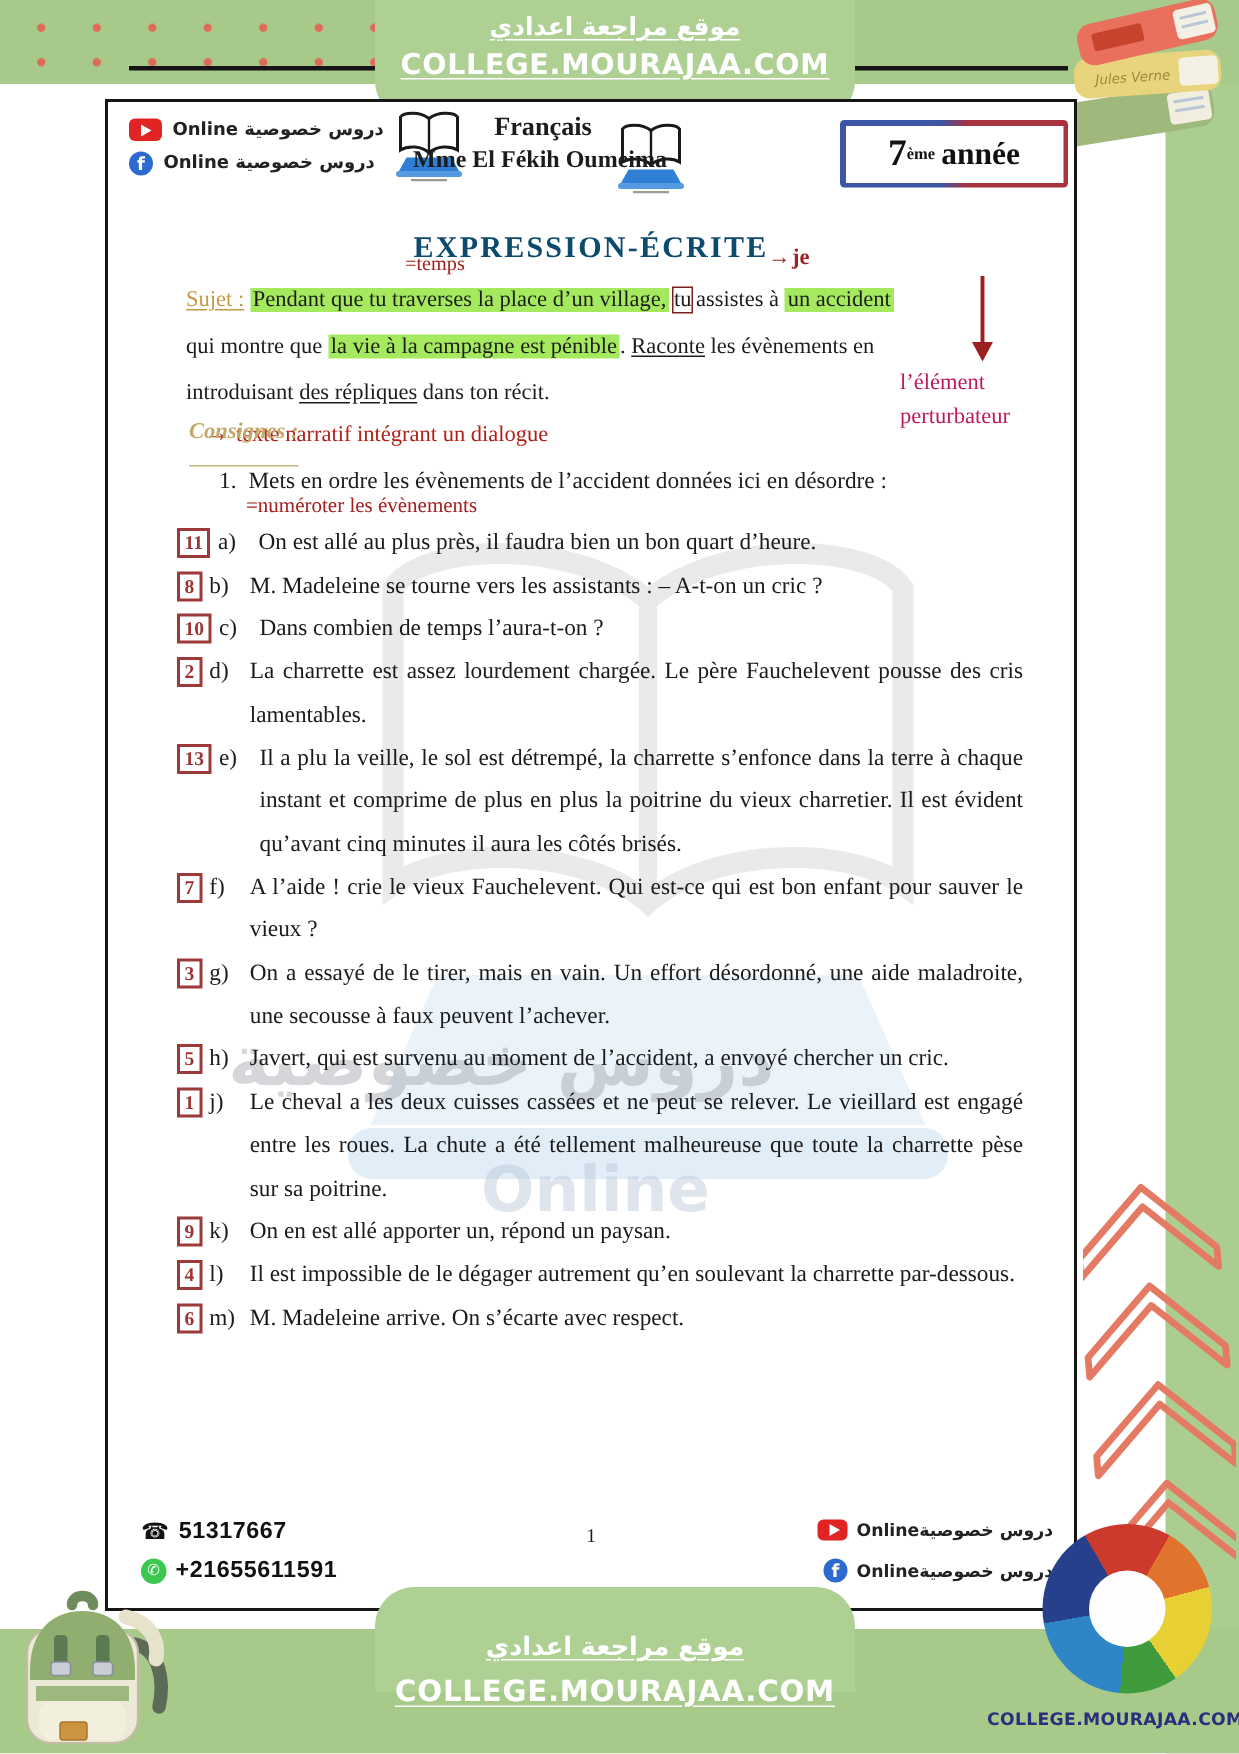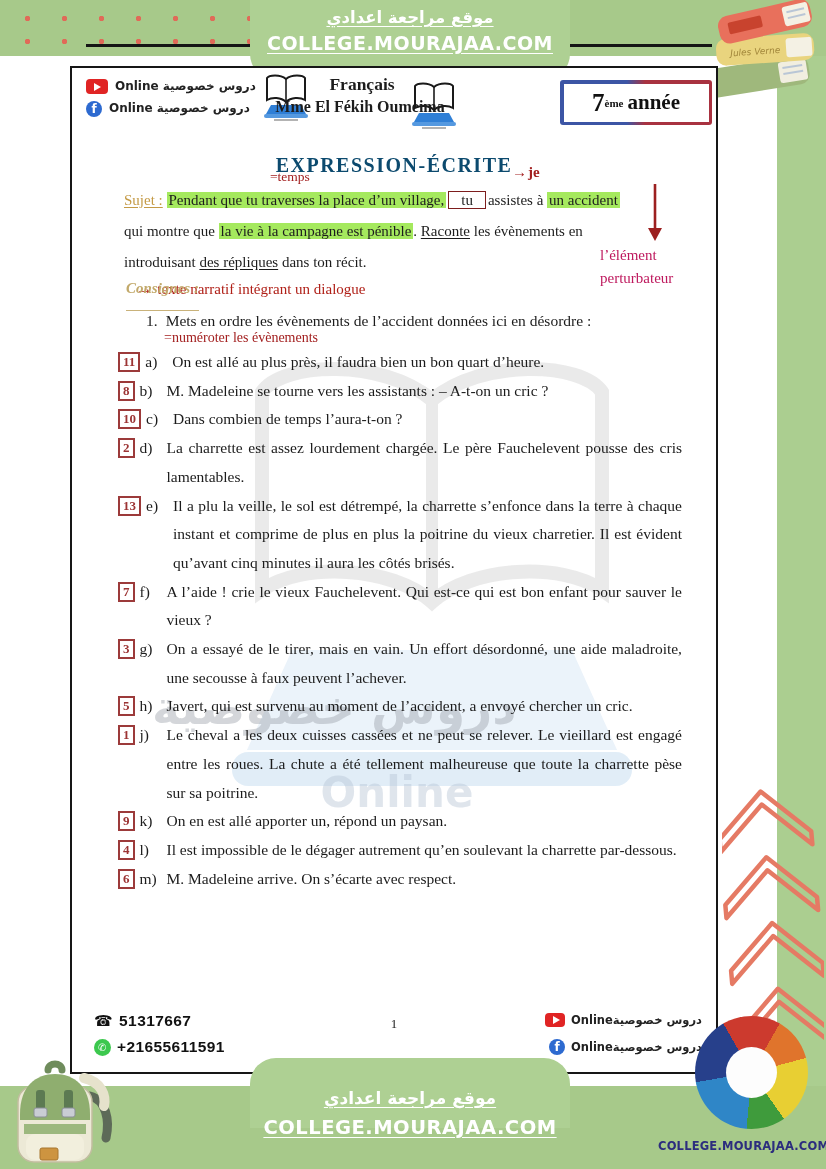--- a/index.html
+++ b/index.html
@@ -48,21 +48,21 @@
     letter-spacing:1.5px;color:#0c4a6e}
 
   
   .sujet{left:52px;top:100px;width:580px;font-size:15px}
   .red-ann{color:#a32020;font-size:13.5px}
   .ann-row{position:relative;height:17px}
   .je-ann{position:absolute;left:388px;top:-4px;font-size:15px;font-weight:bold}
   .je-ann::before{content:"\2192";font-weight:bold;margin-right:1px}
   .s-line{line-height:31px;white-space:nowrap}
   .hl{background:#a5e95e;padding:0 2px}
-  .tu-box{border:1.7px solid #7d1d1d;padding:0 12px;margin:0 2px}
+  .tu-box{border:1.7px solid #7d1d1d;padding:0 0;margin:0 2px}
   .gold-label{color:#c49a45;text-decoration:underline;text-underline-offset:2px}
   .u{text-decoration:underline;text-underline-offset:2px}
   .note-line{color:#b02018;font-size:15px;line-height:20px;margin-top:1px;padding-left:12px}
   .note-line::before{content:"\2192  ";font-weight:bold;font-size:17px}
   .side-note{position:absolute;left:476px;top:76px;width:120px;color:#be185d;font-size:15px;line-height:23px}
   .side-arrow{position:absolute;left:520px;top:16px}
 
   .consignes{left:54px;top:212px;font-style:italic;font-weight:bold;font-size:15px;color:#c2a96a;
     border-bottom:1.5px solid #c9b27a;padding-bottom:13px}
 

